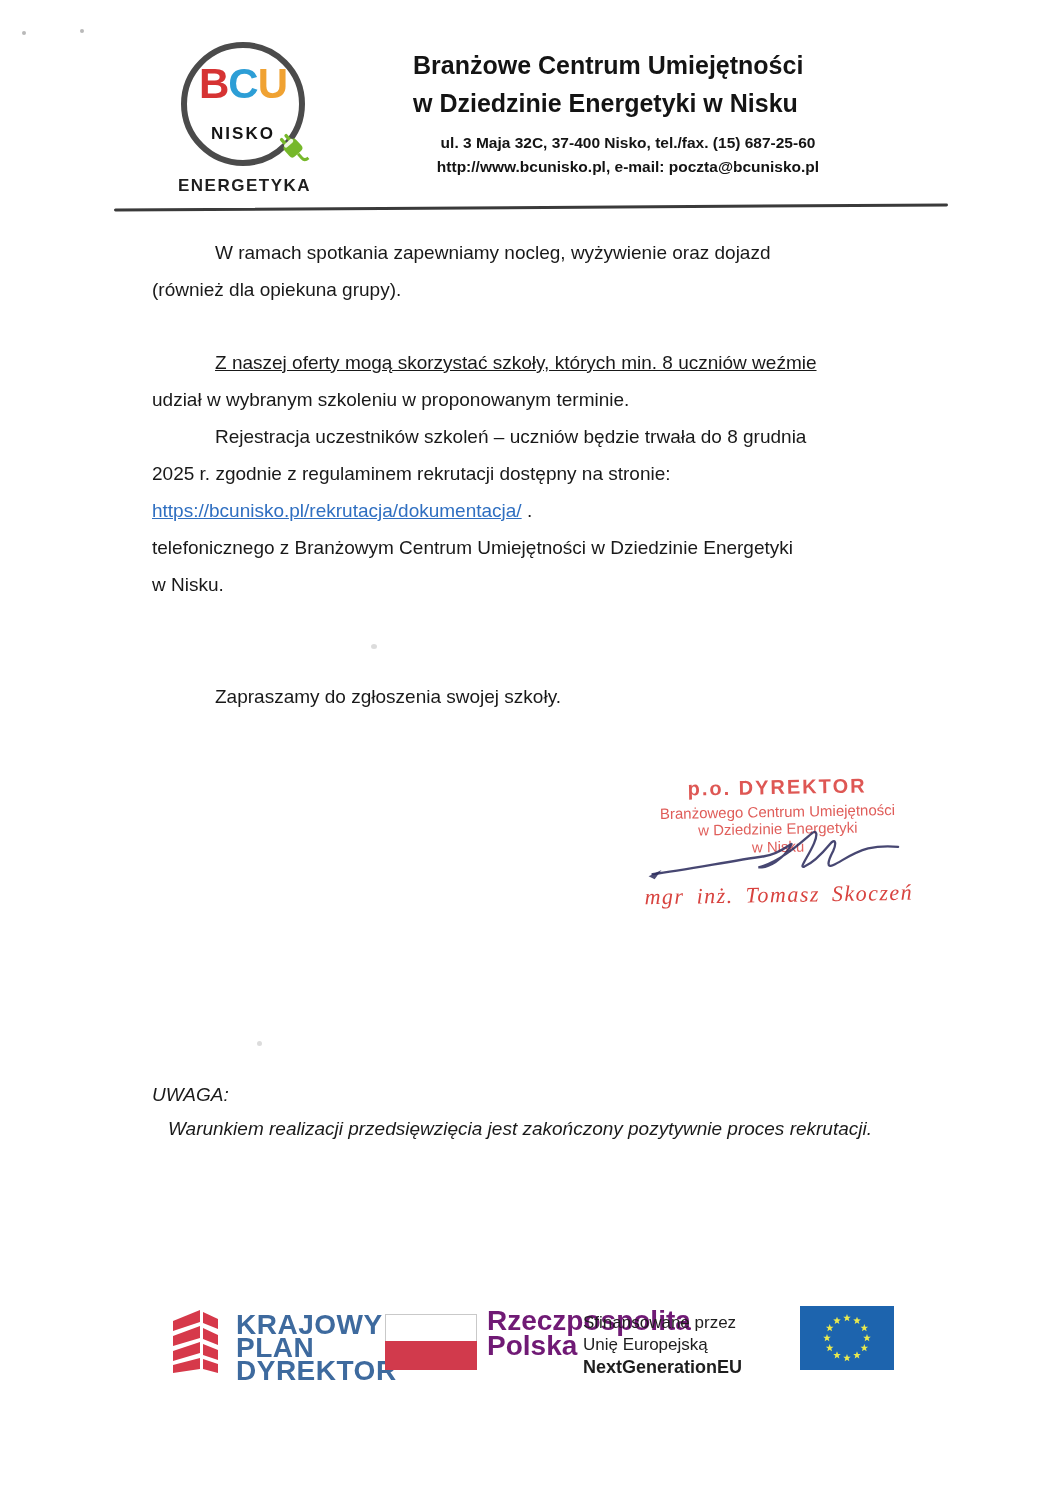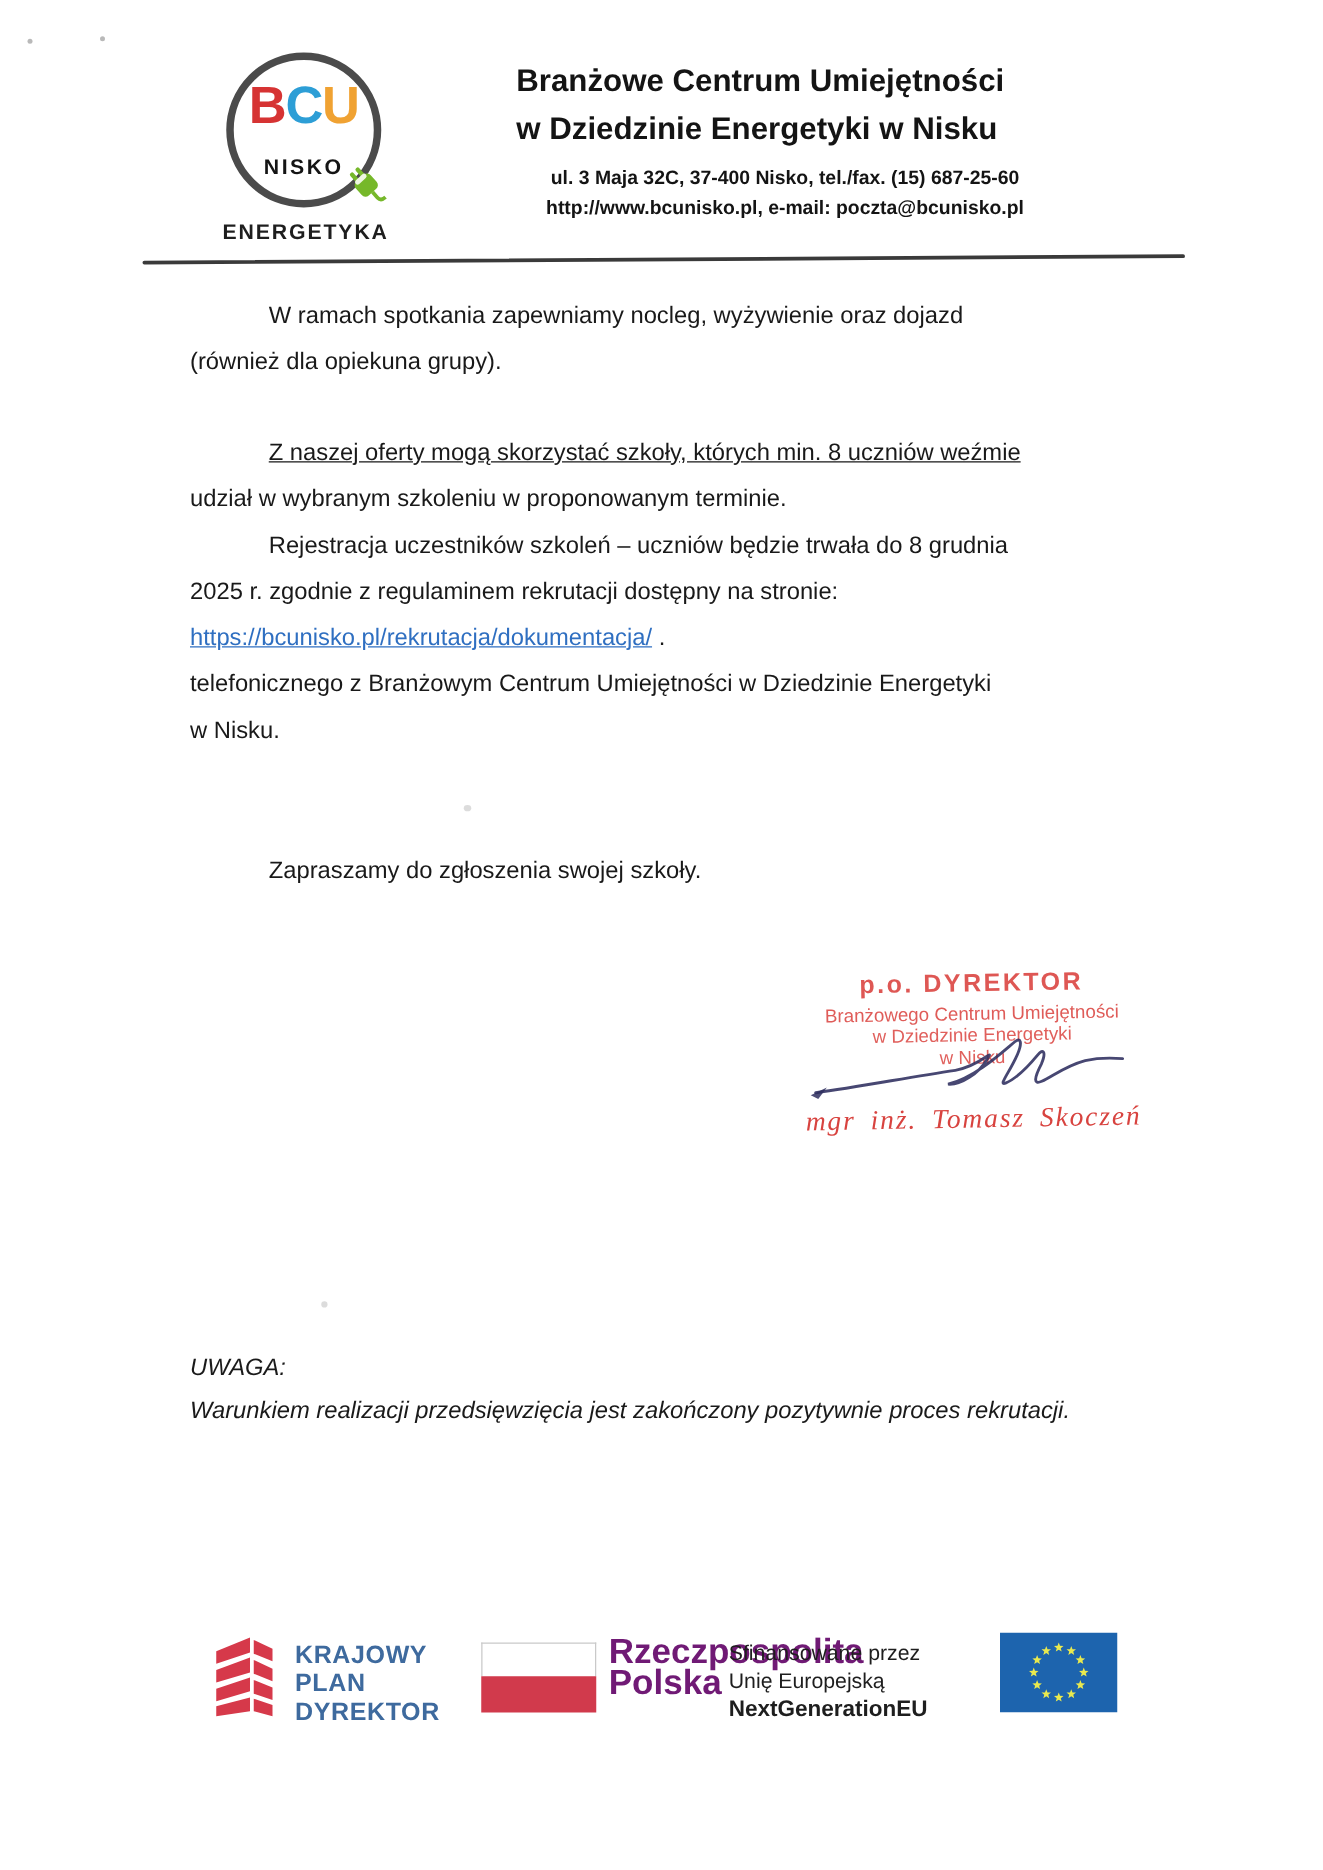--- a/index.html
+++ b/index.html
@@ -55,26 +55,26 @@
   .stamp-l3,.stamp-l4{font-size:15px;line-height:18px;opacity:.9;}
   .signature-svg{position:absolute;left:18px;top:52px;pointer-events:none;}
   .stamp-signer{
     font-family:"Liberation Serif", serif;font-style:italic;
     font-size:22px;letter-spacing:1.5px;word-spacing:5px;
     color:#d8433f;margin-top:26px;white-space:nowrap;
   }
   
   .notice{position:absolute;left:152px;top:1084px;font-style:italic;color:#1a1a1a;}
   .notice-label{font-size:19px;}
-  .notice-text{font-size:19px;margin-top:12px;white-space:nowrap;}
+  .notice-text{font-size:19px;margin-top:12px;white-space:nowrap;margin-left:16px;}
   
   .kpo-icon{position:absolute;left:170px;top:1306px;}
   .kpo-text{
     position:absolute;left:236px;top:1313px;
-    color:#3e6a9e;font-weight:bold;font-size:20px;line-height:23px;letter-spacing:.5px;
+    color:#3e6a9e;font-weight:bold;font-size:28px;line-height:23px;letter-spacing:.5px;
   }
   .pl-flag{position:absolute;left:385px;top:1314px;width:92px;}
   .pl-flag .white{width:90px;height:26px;background:#ffffff;border:1px solid #c9c9c9;border-bottom:none;}
   .pl-flag .red{width:92px;height:29px;background:#d13a4c;}
   .pl-text{
     position:absolute;left:487px;top:1308px;
     color:#701a75;font-weight:bold;font-size:28px;line-height:25px;
   }
   .eu-text{
     position:absolute;left:583px;top:1312px;width:192px;text-align:left;

